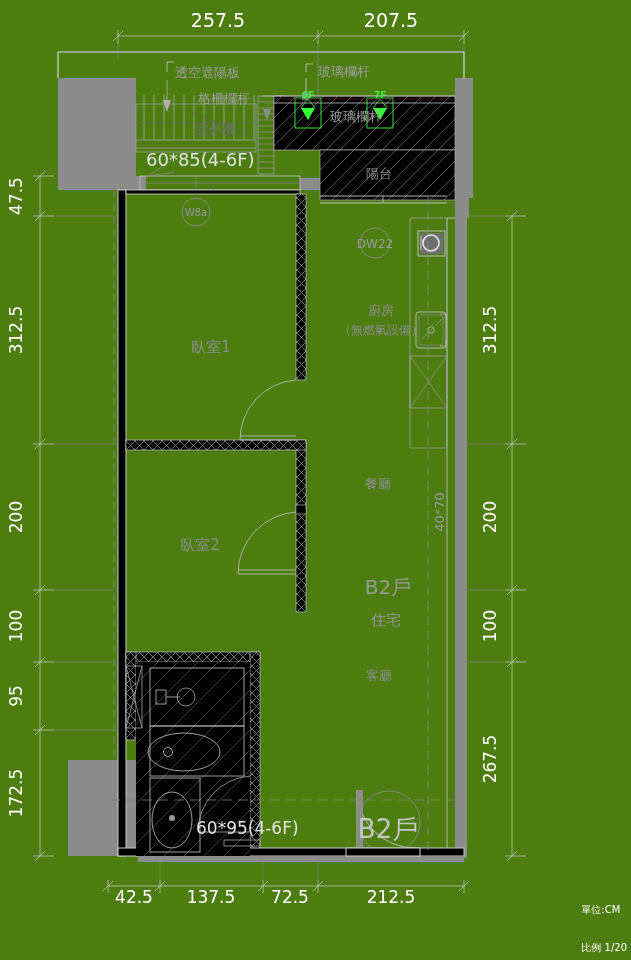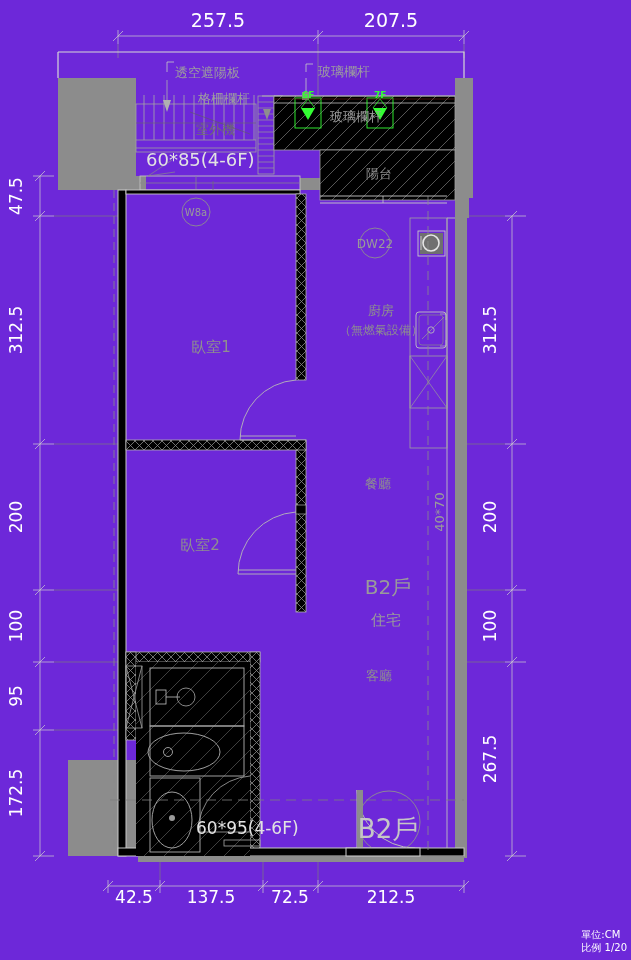--- a/index.html
+++ b/index.html
@@ -12,42 +12,42 @@
     height: 960px;
     overflow: hidden;
     font-family: "DejaVu Sans", "Liberation Sans", sans-serif;
     color: #ffffff;
     position: relative;
   }
   #stage {
     position: relative;
     width: 631px;
     height: 960px;
-    background: #6d28d9;
+    background: #4d7c0f;
   }
   svg.plan {
     position: absolute;
     left: 0;
     top: 0;
     width: 631px;
     height: 960px;
     display: block;
   }
   .legend {
     position: absolute;
     right: 4px;
     bottom: 6px;
     text-align: left;
     font-size: 10px;
     line-height: 13px;
     color: #ffffff;
     font-family: "DejaVu Sans", "Liberation Sans", sans-serif;
     letter-spacing: 0px;
   }
-  .legend div { white-space: nowrap; }
+  .legend div { white-space: nowrap; margin-top: 25px; }
 </style>
 </head>
 <body>
 
 <div id="stage">
 
   <svg class="plan" viewBox="0 0 631 960" xmlns="http://www.w3.org/2000/svg">
     <defs>
       <pattern id="xhatch" width="9" height="9" patternUnits="userSpaceOnUse">
         <rect width="9" height="9" fill="#000"></rect>

